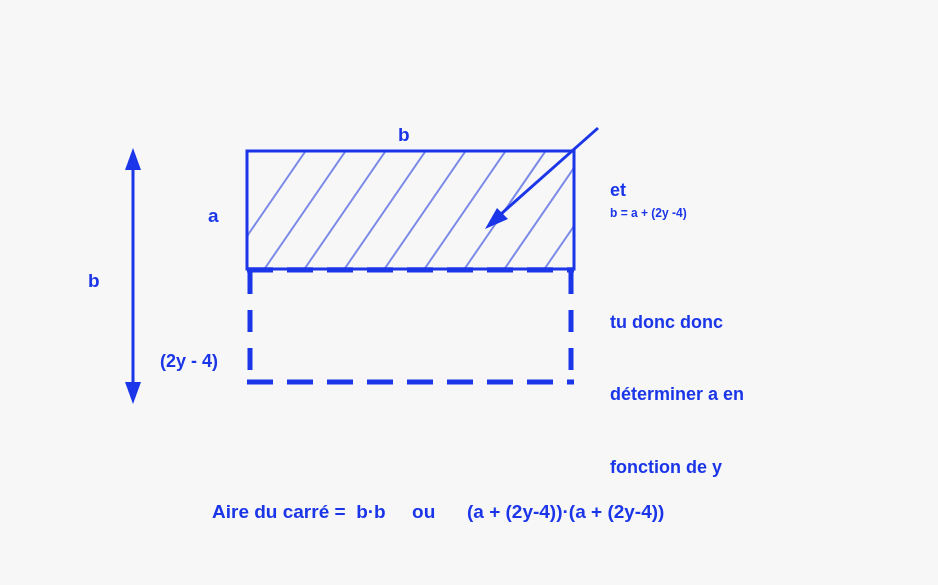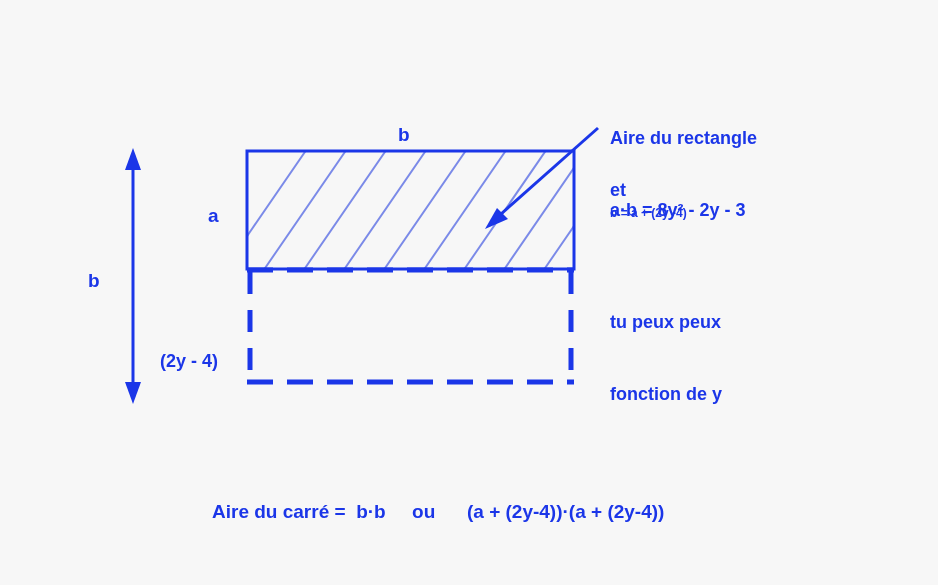--- a/index.html
+++ b/index.html
@@ -127,30 +127,27 @@
       <line x1="598" y1="128" x2="492" y2="222" stroke="#1b36e8" stroke-width="3"></line>
       <polygon points="485,229 508,219 497,208" fill="#1b36e8"></polygon>
     </g>
   </svg>
 
   <div class="blue-text" id="label-b-top">b</div>
   <div class="blue-text" id="label-a-left">a</div>
   <div class="blue-text" id="label-b-vert">b</div>
   <div class="blue-text" id="label-2y4">(2y - 4)</div>
 
-  <div class="blue-text" id="note-area">
-    <div>Aire du rectangle</div>
-    <div>a·b = 8y² - 2y - 3</div>
-  </div>
 
   <div class="blue-text" id="note-et">et</div>
 
   <div class="blue-text" id="note-b">b = a + (2y -4)</div>
 
   <div class="blue-text" id="note-donc">
-    <div>tu peux peux</div>
+    <div>tu donc donc</div>
+    <div>déterminer a en</div>
     <div>fonction de y</div>
   </div>
 
 
   <div class="blue-text" id="bottom-formula">Aire du carré =  b·b     ou      (a + (2y-4))·(a + (2y-4))</div>
 
 </div>
 
 </body></html>

